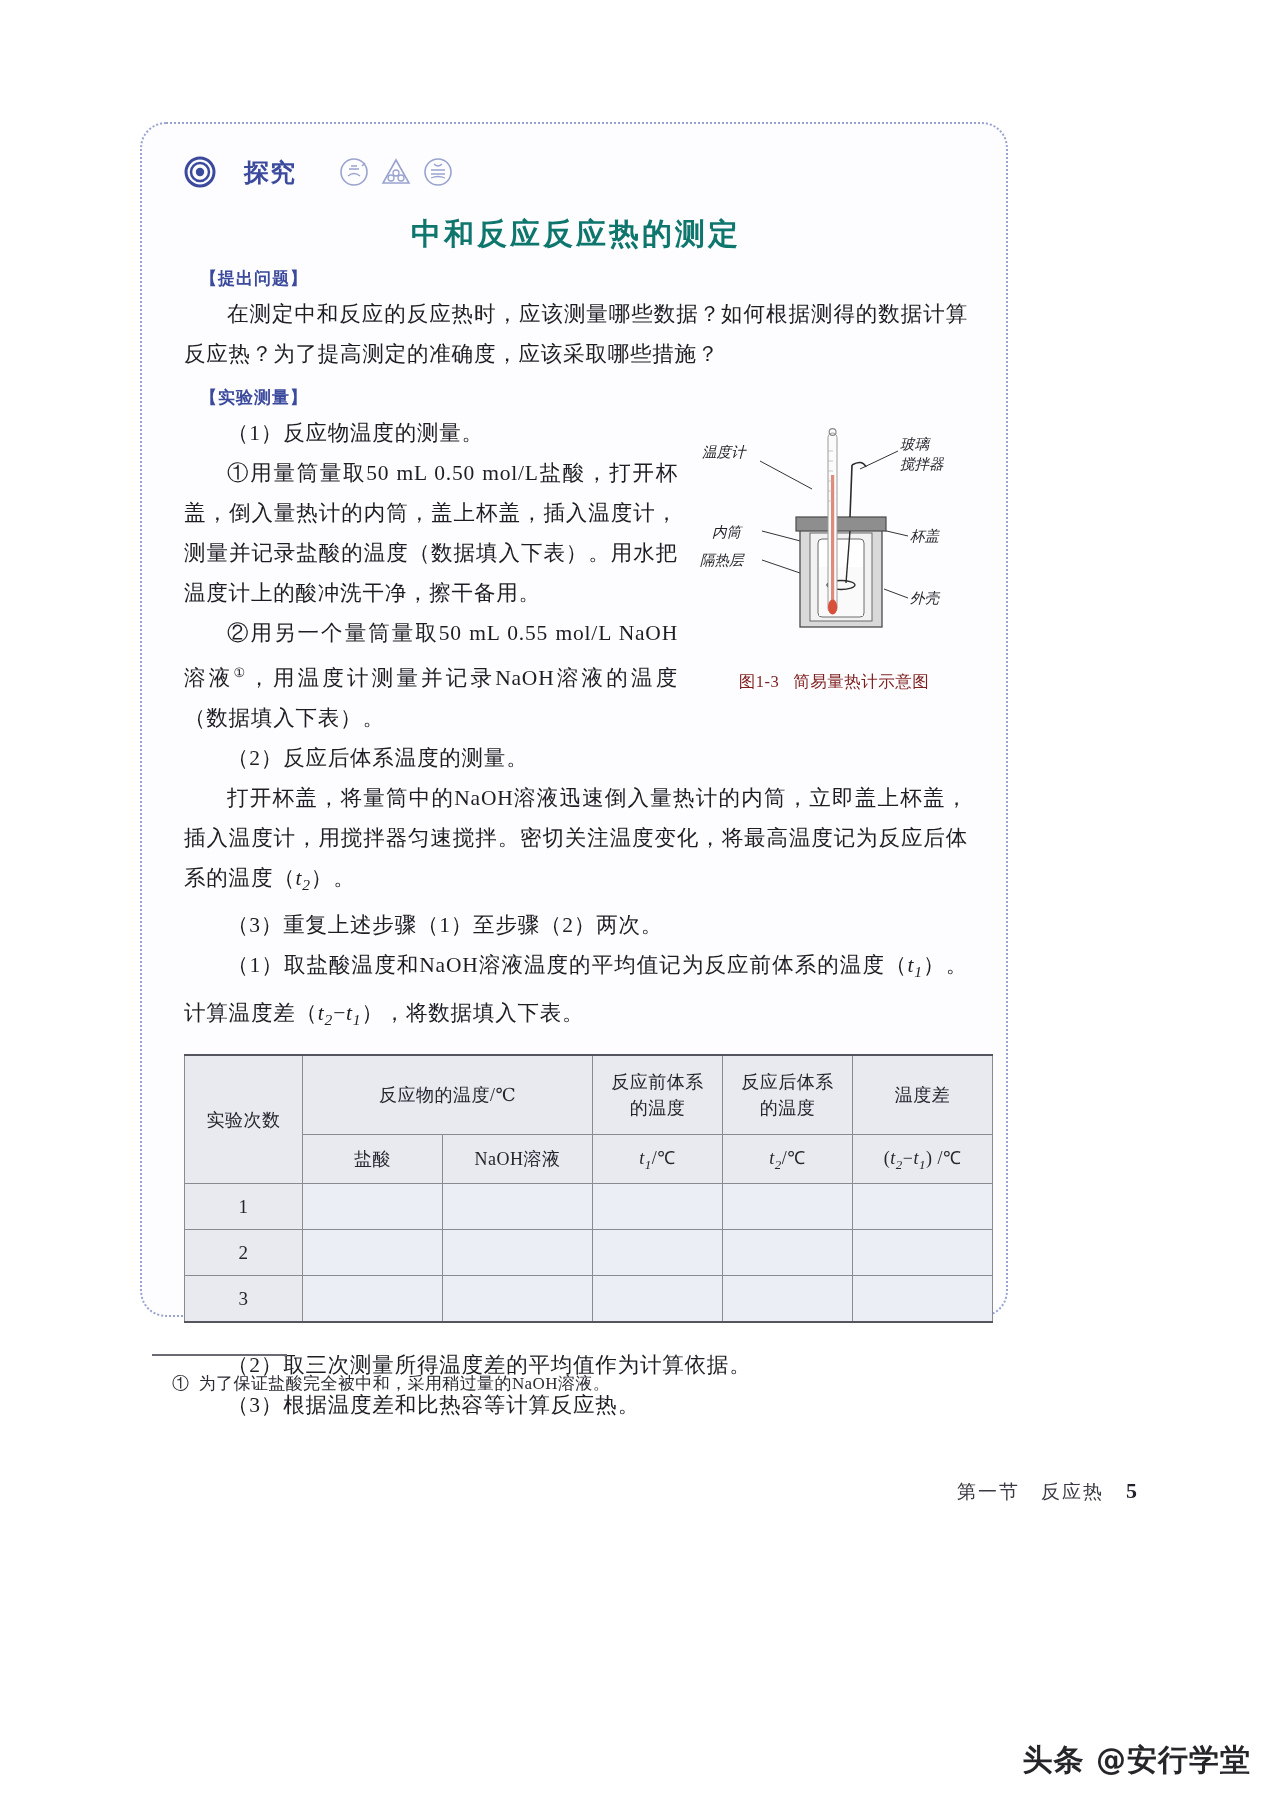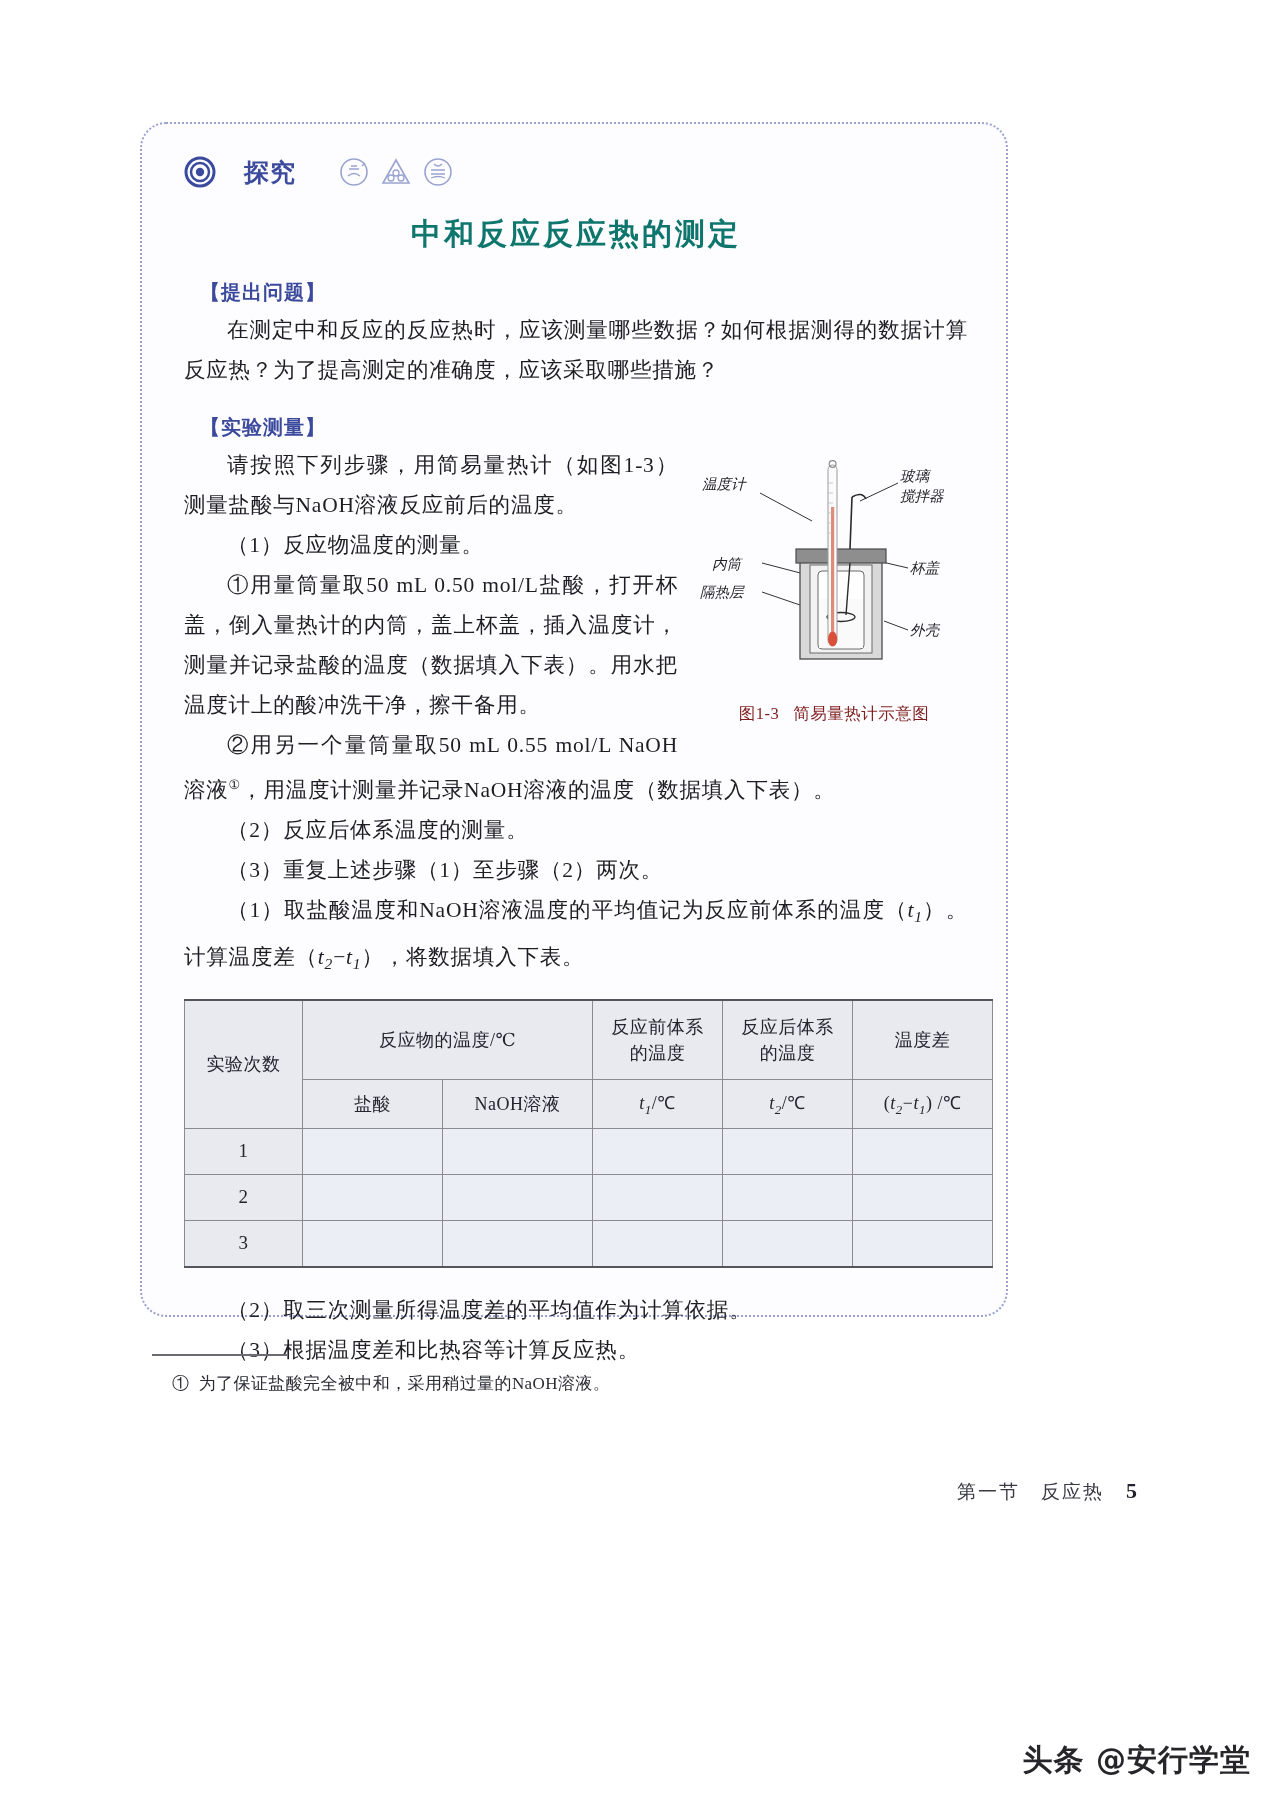--- a/index.html
+++ b/index.html
@@ -61,23 +61,23 @@
     font-weight: 600;
     margin: 20px 0 6px 0;
     letter-spacing: 3px;
     color: #0f766e;
   }
 
   
   .sec-head {
     font-family: "DejaVu Sans", "Liberation Sans", sans-serif;
     font-weight: bold;
-    font-size: 20px;
+    font-size: 17px;
     color: #3b4a9c;
-    margin: 24px 0 4px 16px;
+    margin: 12px 0 4px 16px;
     letter-spacing: 1px;
   }
 
   
   .para {
     font-size: 21.5px;
     line-height: 40px;
     text-align: justify;
     letter-spacing: 0.8px;
     margin: 0;
@@ -282,25 +282,25 @@
             <line x1="128" y1="84" x2="133" y2="84"></line>
           </g>
         </svg>
       </div>
       <div class="fig-cap">
         <span>图1-3</span>
         &nbsp;&nbsp;<span>简易量热计示意图</span>
       </div>
     </div>
 
-    <p class="para indent">请按照下列步骤，用简易量热计（如图1-3）测量盐酸与NaOH溶液反应前后的温度。</p>
     <p class="para indent">（1）反应物温度的测量。</p>
     <p class="para indent">①用量筒量取50 mL 0.50 mol/L盐酸，打开杯盖，倒入量热计的内筒，盖上杯盖，插入温度计，测量并记录盐酸的温度（数据填入下表）。用水把温度计上的酸冲洗干净，擦干备用。</p>
     <p class="para indent">②用另一个量筒量取50 mL 0.55 mol/L NaOH溶液<span class="sup">①</span>，用温度计测量并记录NaOH溶液的温度（数据填入下表）。</p>
     <p class="para indent">（2）反应后体系温度的测量。</p>
+    <p class="para indent">打开杯盖，将量筒中的NaOH溶液迅速倒入量热计的内筒，立即盖上杯盖，插入温度计，用搅拌器匀速搅拌。密切关注温度变化，将最高温度记为反应后体系的温度（<span class="itv latin">t</span><span class="sub itv latin">2</span>）。</p>
     <p class="para indent">（3）重复上述步骤（1）至步骤（2）两次。</p>
 
     <p class="para indent">（1）取盐酸温度和NaOH溶液温度的平均值记为反应前体系的温度（<span class="itv latin">t</span><span class="sub itv latin">1</span>）。计算温度差（<span class="itv latin">t</span><span class="sub itv latin">2</span>−<span class="itv latin">t</span><span class="sub itv latin">1</span>），将数据填入下表。</p>
 
     <table class="data-table">
       <colgroup>
         <col style="width:118px">
           <col style="width:140px">
           <col style="width:150px">
         <col style="width:130px">

